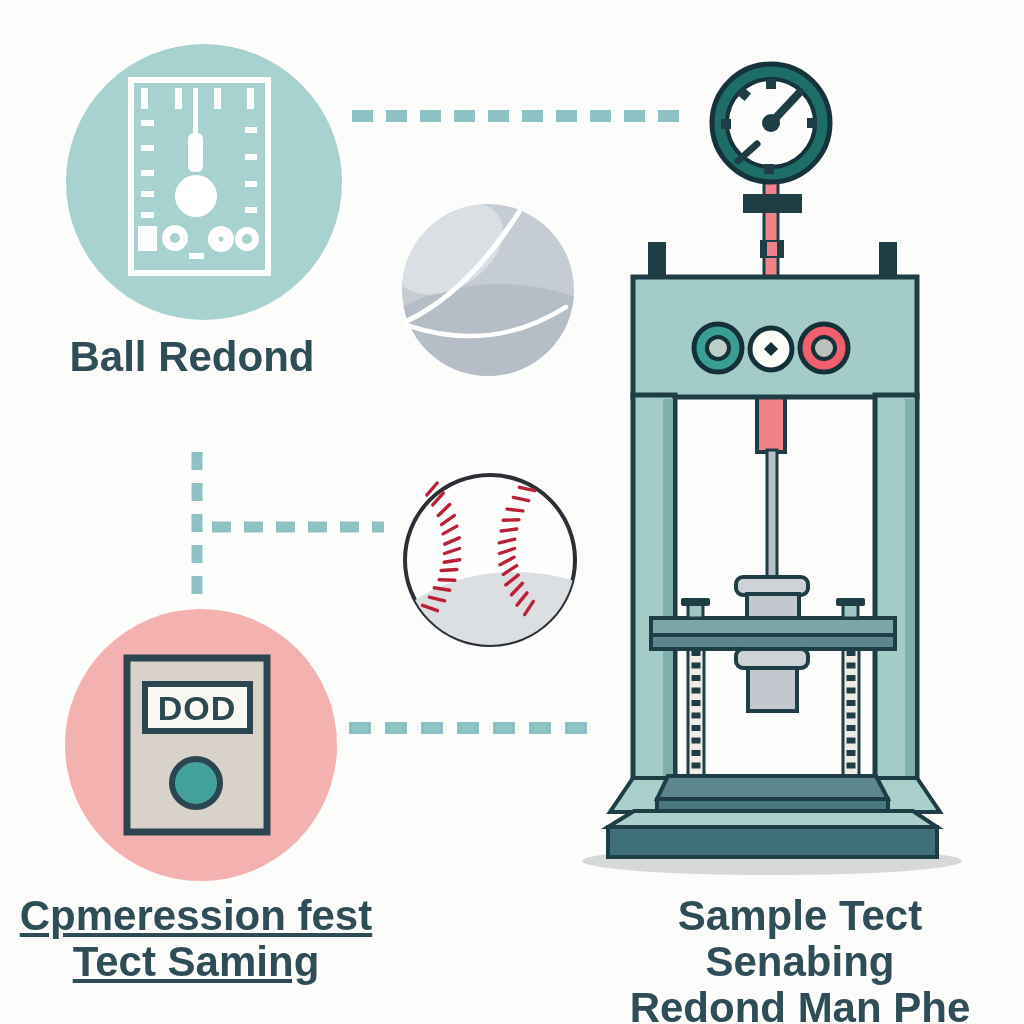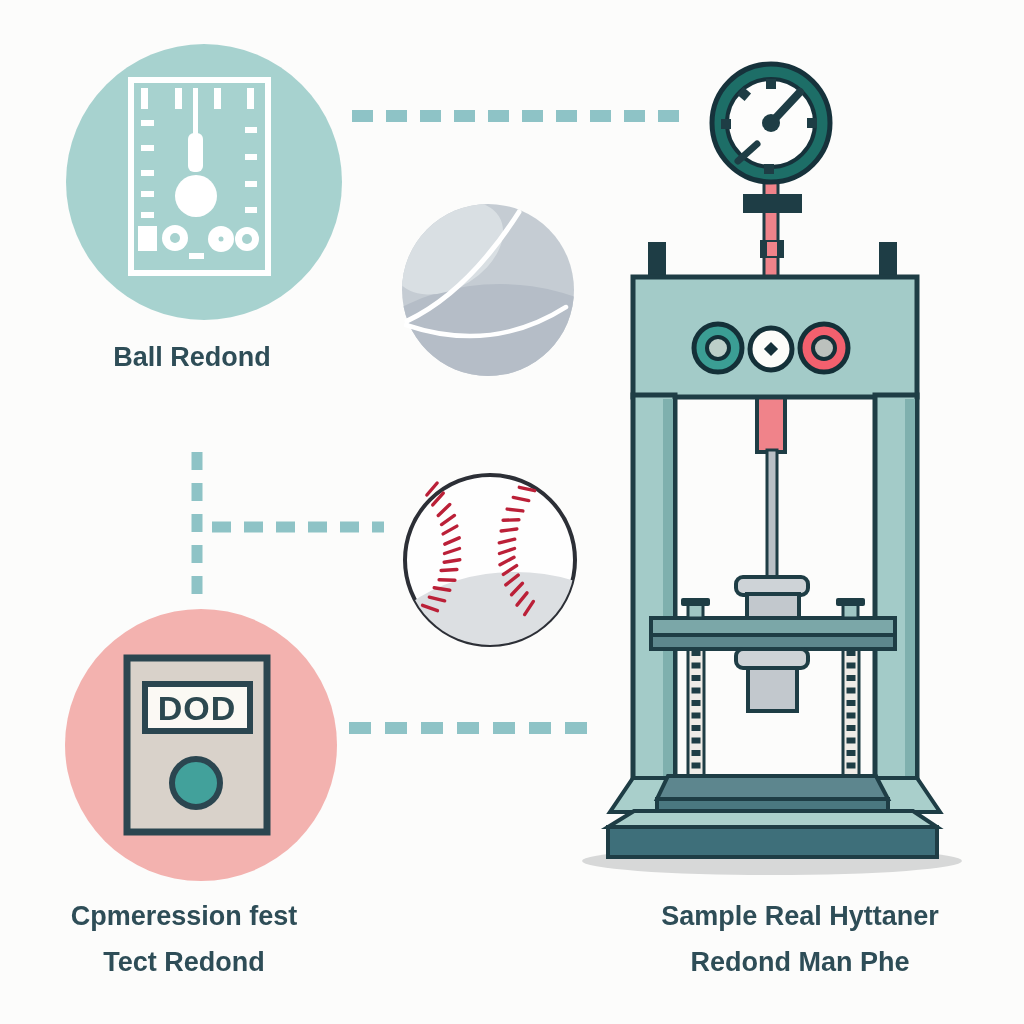--- a/index.html
+++ b/index.html
@@ -4,25 +4,25 @@
 <style>
   html,body{margin:0;padding:0;background:#fbfbfa;}
   .canvas{
     position:relative;width:1024px;height:1024px;overflow:hidden;
     background:#fcfcfb;
     font-family:"Liberation Sans", sans-serif;
   }
   .scene{position:absolute;left:0;top:0;width:1024px;height:1024px;}
   .caption{
     position:absolute;text-align:center;
-    color:#2e4d57;font-weight:700;font-size:27px;line-height:46px;
+    color:#2e4d57;font-weight:700;font-size:42px;line-height:46px;
     letter-spacing:0px;
   }
   .cap-rebound{left:22px;top:334px;width:340px;}
-  .cap-compression{left:4px;top:893px;width:360px;}
+  .cap-compression{left:16px;top:893px;width:360px;text-decoration:underline;}
   .cap-press{left:588px;top:893px;width:424px;}
 </style>
 </head>
 <body>
 
 <div class="canvas">
 
 <svg class="scene" viewBox="0 0 1024 1024" xmlns="http://www.w3.org/2000/svg">
   <defs>
     <clipPath id="clipGray">
@@ -196,21 +196,21 @@
     </g>
   </g>
 </svg>
 
 <div class="caption cap-rebound">
   <div>Ball Redond</div>
 </div>
 
 <div class="caption cap-compression">
   <div>Cpmeression fest</div>
-  <div>Tect Redond</div>
+  <div>Tect Saming</div>
 </div>
 
 <div class="caption cap-press">
-  <div>Sample Real Hyttaner</div>
+  <div>Sample Tect Senabing</div>
   <div>Redond Man Phe</div>
 </div>
 
 </div>
 
 </body></html>

